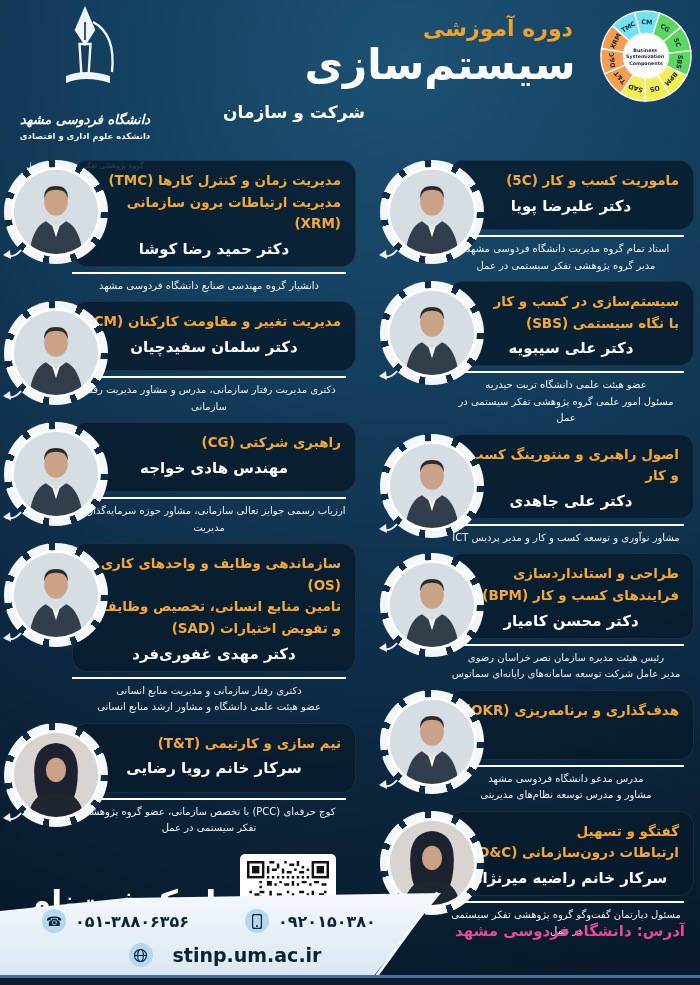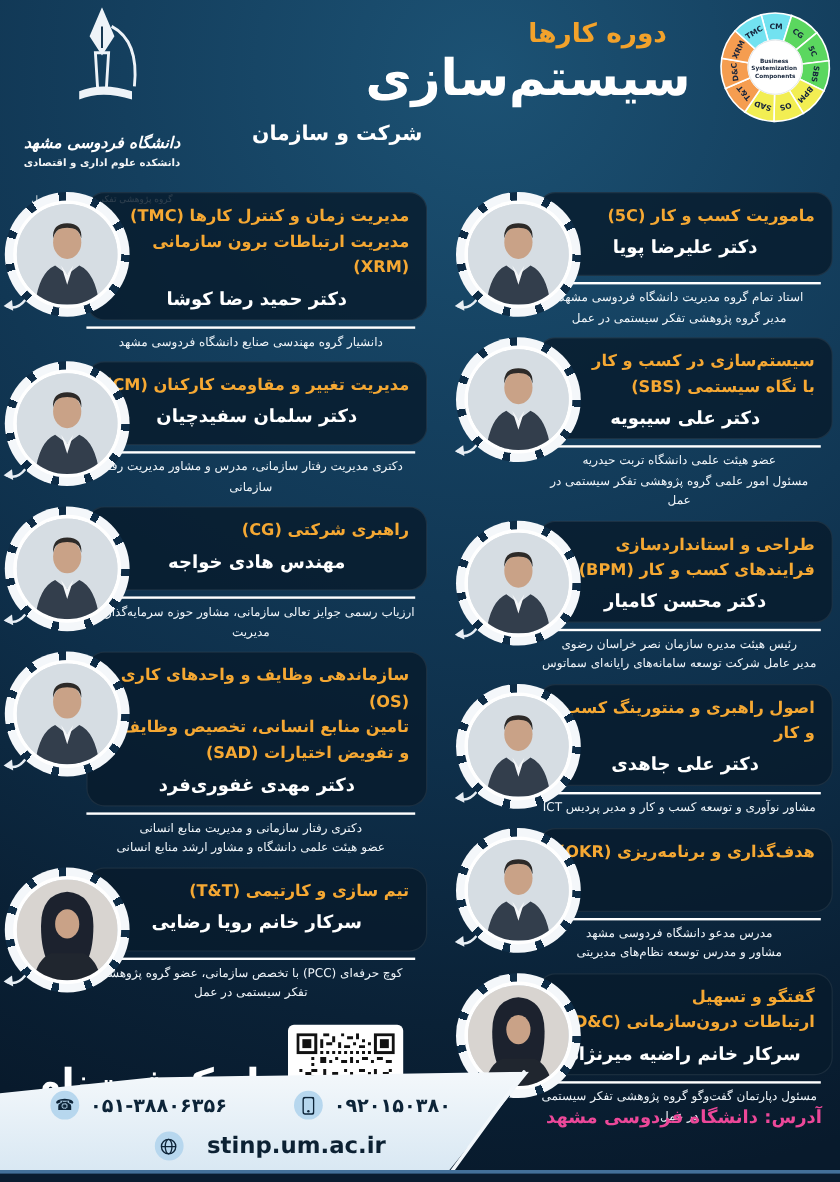--- a/index.html
+++ b/index.html
@@ -10,21 +10,21 @@
     background:radial-gradient(135% 95% at 58% 6%, #1c5274 0%, #143f5e 32%, #0e2f4a 62%, #0a2136 85%, #081a2c 100%);
   }
   
   .logo-block{position:absolute;left:10px;top:6px;width:150px;text-align:center;color:#fff}
   .logo-emblem{display:block;margin:0 auto}
   .logo-name{font-size:13px;font-weight:bold;margin-top:18px;font-style:italic}
   .logo-faculty{font-size:8.5px;font-weight:bold;margin-top:4px;opacity:.95}
   .logo-group{font-size:7.5px;margin-top:20px;opacity:.85}
   .course-label{position:absolute;top:16px;left:408px;width:180px;text-align:center;color:#f2a22b;font-size:22px;font-weight:bold}
   .main-title{position:absolute;top:40px;left:285px;width:310px;text-align:center;color:#ffffff;font-size:42px;font-weight:bold;letter-spacing:-1px}
-  .sub-title{position:absolute;top:102px;left:210px;width:155px;text-align:left;color:#ffffff;font-size:17px;font-weight:bold}
+  .sub-title{position:absolute;top:102px;left:210px;width:155px;text-align:right;color:#ffffff;font-size:17px;font-weight:bold}
   .wheel{position:absolute;right:6px;top:8px;width:96px;height:96px}
   
   .col{position:absolute;top:160px;display:flex;flex-direction:column}
   .col-left{left:8px;width:348px}
   .col-right{left:384px;width:310px}
   
   .card{position:relative;direction:rtl;margin-bottom:7px}
   .pill{
     background:rgba(7,27,44,.82);
     border:1px solid rgba(255,255,255,.08);
@@ -78,21 +78,21 @@
       <path d="M27.5 38 L38.5 38 L36.5 70 L29.5 70 Z"></path>
       <path d="M41 16 Q64 28 60 66"></path>
     </g>
     <path d="M14 70 Q33 62 58 70 L58 77 Q33 69 14 77 Z" fill="#eef3f8"></path>
   </svg>
   <div class="logo-name">دانشگاه فردوسی مشهد</div>
   <div class="logo-faculty">دانشکده علوم اداری و اقتصادی</div>
   <div class="logo-group">گروه پژوهشی تفکر سیستمی در عمل</div>
 </div>
 
-<div class="course-label">دوره کارها</div>
+<div class="course-label">دوره آموزشی</div>
 <div class="main-title">سیستم‌سازی</div>
 <div class="sub-title">شرکت و سازمان</div>
 
 <svg id="wheel-svg" class="wheel" viewBox="-50 -50 100 100">
   <g id="wheel-wedges">
       <path d="M-12.16,-45.40 A47,47 0 0 1 14.31,-44.77 L7.16,-22.38 A23.5,23.5 0 0 0 -6.08,-22.70 Z" fill="#72e2f0" stroke="#ffffff" stroke-width="1.4"></path>
       <text x="0.84" y="-33.09" transform="rotate(1.4 0.84 -35.49)" text-anchor="middle" font-size="6.6" font-weight="bold" fill="#16243c">CM</text>
       <path d="M14.31,-44.77 A47,47 0 0 1 36.24,-29.92 L18.12,-14.96 A23.5,23.5 0 0 0 7.16,-22.38 Z" fill="#5bd75f" stroke="#ffffff" stroke-width="1.4"></path>
       <text x="19.90" y="-27.00" transform="rotate(34.1 19.90 -29.40)" text-anchor="middle" font-size="6.6" font-weight="bold" fill="#16243c">CG</text>
       <path d="M36.24,-29.92 A47,47 0 0 1 46.67,-5.58 L23.33,-2.79 A23.5,23.5 0 0 0 18.12,-14.96 Z" fill="#5bd75f" stroke="#ffffff" stroke-width="1.4"></path>
@@ -369,20 +369,50 @@
       </svg>
     </div>
     <div class="cap-wrap">
       <div class="caption">عضو هیئت علمی دانشگاه تربت حیدریه
 مسئول امور علمی گروه پژوهشی تفکر سیستمی در عمل</div>
     </div>
   </div>
 
   <div class="card">
     <div class="pill">
+      <div class="topic">اصول راهبری و منتورینگ کسب و کار</div>
+      <div class="name">دکتر علی جاهدی</div>
+    </div>
+    <div class="photo">
+      <div class="ring">
+        <div class="ring-inner">
+          <div class="avatar av-man">
+            <svg class="sv-man" viewBox="0 0 100 100">
+              <rect width="100" height="100" fill="#d6dde3"></rect>
+              <path d="M18 100 Q22 68 38 61 L50 70 L62 61 Q78 68 82 100 Z" fill="#333e4c"></path>
+              <path d="M44 61 L50 70 L56 61 L50 80 Z" fill="#f4f6f8"></path>
+              <ellipse cx="50" cy="38" rx="14" ry="16.5" fill="#c9a287"></ellipse>
+              <path d="M36 34 Q35 19 50 19 Q65 19 64 34 Q62 25 55 24 Q50 23 45 24 Q38 25 36 34 Z" fill="#2d2a28"></path>
+            </svg>
+
+          </div>
+        </div>
+      </div>
+      <svg class="clock-arrow" viewBox="0 0 20 14">
+        <path d="M19 2 Q12 11 3 7" stroke="#e8eef4" stroke-width="2" fill="none"></path>
+        <path d="M8 2 L1 7 L9 11 Z" fill="#e8eef4"></path>
+      </svg>
+    </div>
+    <div class="cap-wrap">
+      <div class="caption">مشاور نوآوری و توسعه کسب و کار و مدیر پردیس ICT</div>
+    </div>
+  </div>
+
+  <div class="card">
+    <div class="pill">
       <div class="topic">طراحی و استانداردسازی
 فرایندهای کسب و کار (BPM)</div>
       <div class="name">دکتر محسن کامیار</div>
     </div>
     <div class="photo">
       <div class="ring">
         <div class="ring-inner">
           <div class="avatar av-man">
             <svg class="sv-man" viewBox="0 0 100 100">
               <rect width="100" height="100" fill="#d6dde3"></rect>
@@ -396,50 +426,20 @@
         </div>
       </div>
       <svg class="clock-arrow" viewBox="0 0 20 14">
         <path d="M19 2 Q12 11 3 7" stroke="#e8eef4" stroke-width="2" fill="none"></path>
         <path d="M8 2 L1 7 L9 11 Z" fill="#e8eef4"></path>
       </svg>
     </div>
     <div class="cap-wrap">
       <div class="caption">رئیس هیئت مدیره سازمان نصر خراسان رضوی
 مدیر عامل شرکت توسعه سامانه‌های رایانه‌ای سماتوس</div>
-    </div>
-  </div>
-
-  <div class="card">
-    <div class="pill">
-      <div class="topic">اصول راهبری و منتورینگ کسب و کار</div>
-      <div class="name">دکتر علی جاهدی</div>
-    </div>
-    <div class="photo">
-      <div class="ring">
-        <div class="ring-inner">
-          <div class="avatar av-man">
-            <svg class="sv-man" viewBox="0 0 100 100">
-              <rect width="100" height="100" fill="#d6dde3"></rect>
-              <path d="M18 100 Q22 68 38 61 L50 70 L62 61 Q78 68 82 100 Z" fill="#333e4c"></path>
-              <path d="M44 61 L50 70 L56 61 L50 80 Z" fill="#f4f6f8"></path>
-              <ellipse cx="50" cy="38" rx="14" ry="16.5" fill="#c9a287"></ellipse>
-              <path d="M36 34 Q35 19 50 19 Q65 19 64 34 Q62 25 55 24 Q50 23 45 24 Q38 25 36 34 Z" fill="#2d2a28"></path>
-            </svg>
-
-          </div>
-        </div>
-      </div>
-      <svg class="clock-arrow" viewBox="0 0 20 14">
-        <path d="M19 2 Q12 11 3 7" stroke="#e8eef4" stroke-width="2" fill="none"></path>
-        <path d="M8 2 L1 7 L9 11 Z" fill="#e8eef4"></path>
-      </svg>
-    </div>
-    <div class="cap-wrap">
-      <div class="caption">مشاور نوآوری و توسعه کسب و کار و مدیر پردیس ICT</div>
     </div>
   </div>
 
   <div class="card">
     <div class="pill">
       <div class="topic">هدف‌گذاری و برنامه‌ریزی (OKR)</div>
     </div>
     <div class="photo">
       <div class="ring">
         <div class="ring-inner">

